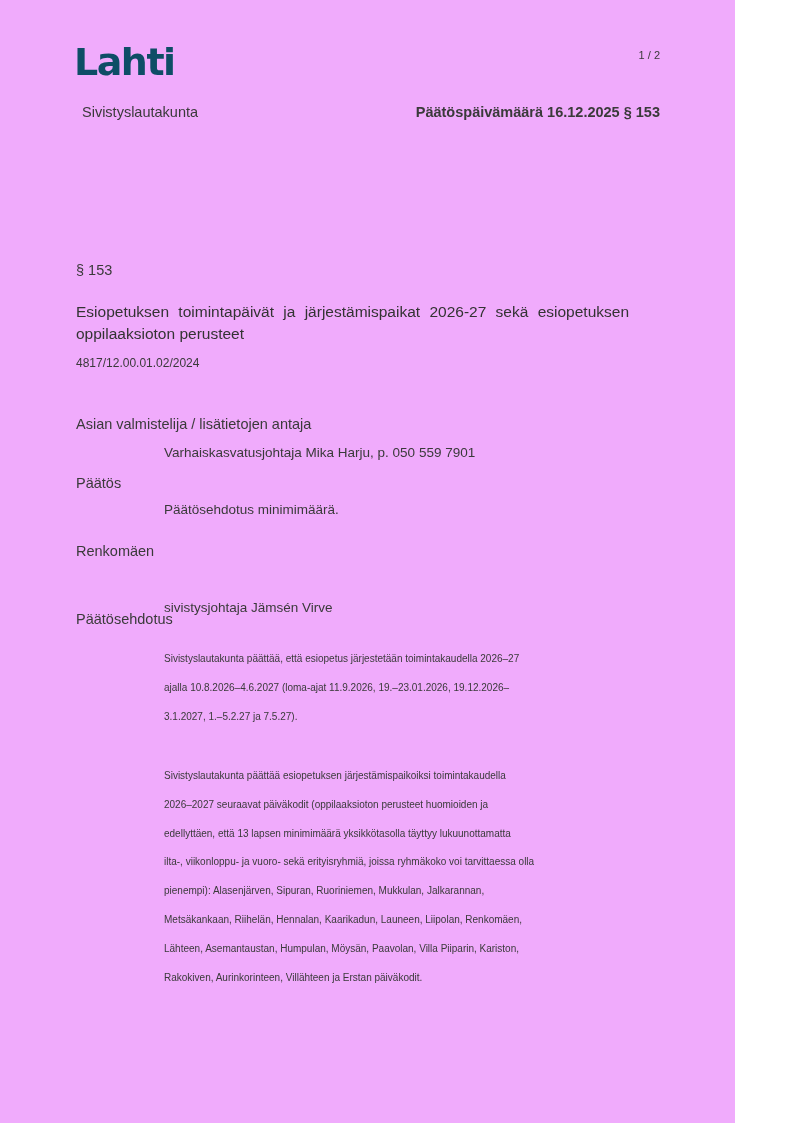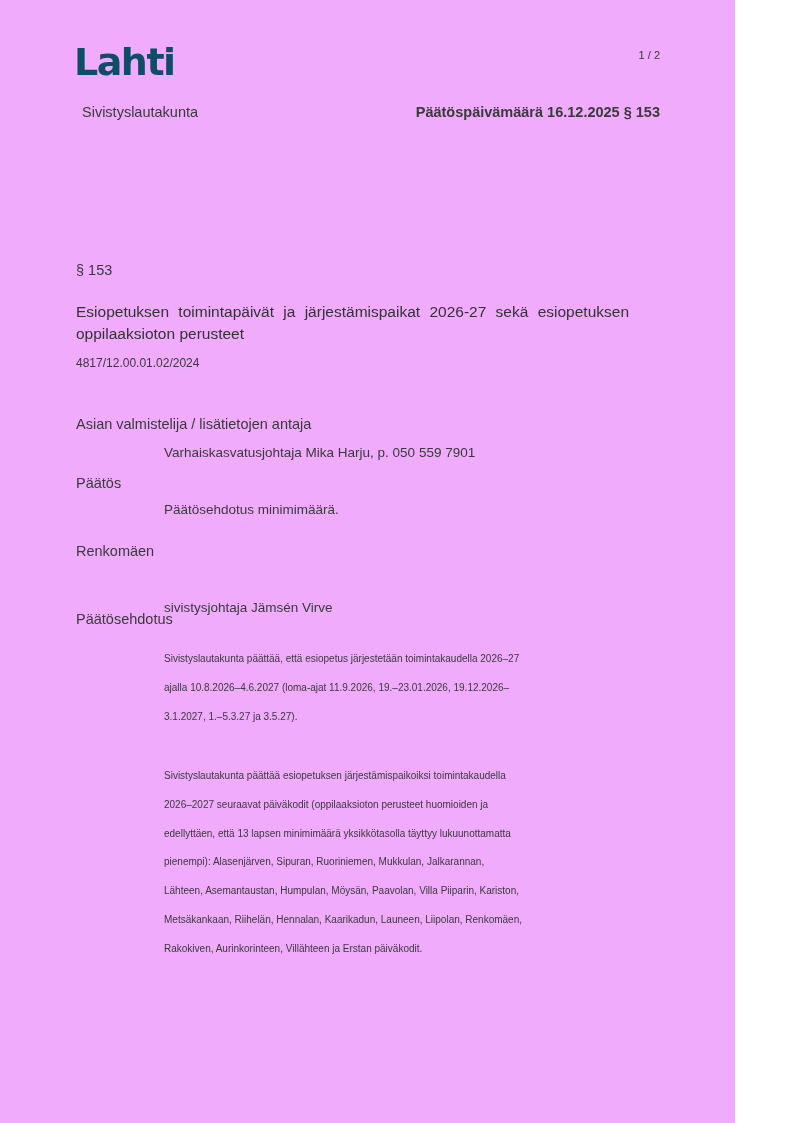--- a/index.html
+++ b/index.html
@@ -124,26 +124,27 @@
   <div class="abs sec-value val-decision">Päätösehdotus minimimäärä.</div>
 
   <div class="abs sec-label lbl-presenter">Renkomäen</div>
   <div class="abs sec-value val-presenter">sivistysjohtaja Jämsén Virve</div>
 
   <div class="abs sec-label lbl-proposal">Päätösehdotus</div>
 
   <div class="abs paragraph para-1">
     <div>Sivistyslautakunta päättää, että esiopetus järjestetään toimintakaudella 2026–27</div>
     <div>ajalla 10.8.2026–4.6.2027 (loma-ajat 11.9.2026, 19.–23.01.2026, 19.12.2026–</div>
-    <div>3.1.2027, 1.–5.3.27 ja 3.5.27).</div>
+    <div>3.1.2027, 1.–5.2.27 ja 7.5.27).</div>
   </div>
 
   <div class="abs paragraph para-2">
     <div>Sivistyslautakunta päättää esiopetuksen järjestämispaikoiksi toimintakaudella</div>
     <div>2026–2027 seuraavat päiväkodit (oppilaaksioton perusteet huomioiden ja</div>
     <div>edellyttäen, että 13 lapsen minimimäärä yksikkötasolla täyttyy lukuunottamatta</div>
+    <div>ilta-, viikonloppu- ja vuoro- sekä erityisryhmiä, joissa ryhmäkoko voi tarvittaessa olla</div>
     <div>pienempi): Alasenjärven, Sipuran, Ruoriniemen, Mukkulan, Jalkarannan,</div>
+    <div>Metsäkankaan, Riihelän, Hennalan, Kaarikadun, Launeen, Liipolan, Renkomäen,</div>
     <div>Lähteen, Asemantaustan, Humpulan, Möysän, Paavolan, Villa Piiparin, Kariston,</div>
-    <div>Metsäkankaan, Riihelän, Hennalan, Kaarikadun, Launeen, Liipolan, Renkomäen,</div>
     <div>Rakokiven, Aurinkorinteen, Villähteen ja Erstan päiväkodit.</div>
   </div>
 
 </div>
 
 </body></html>

